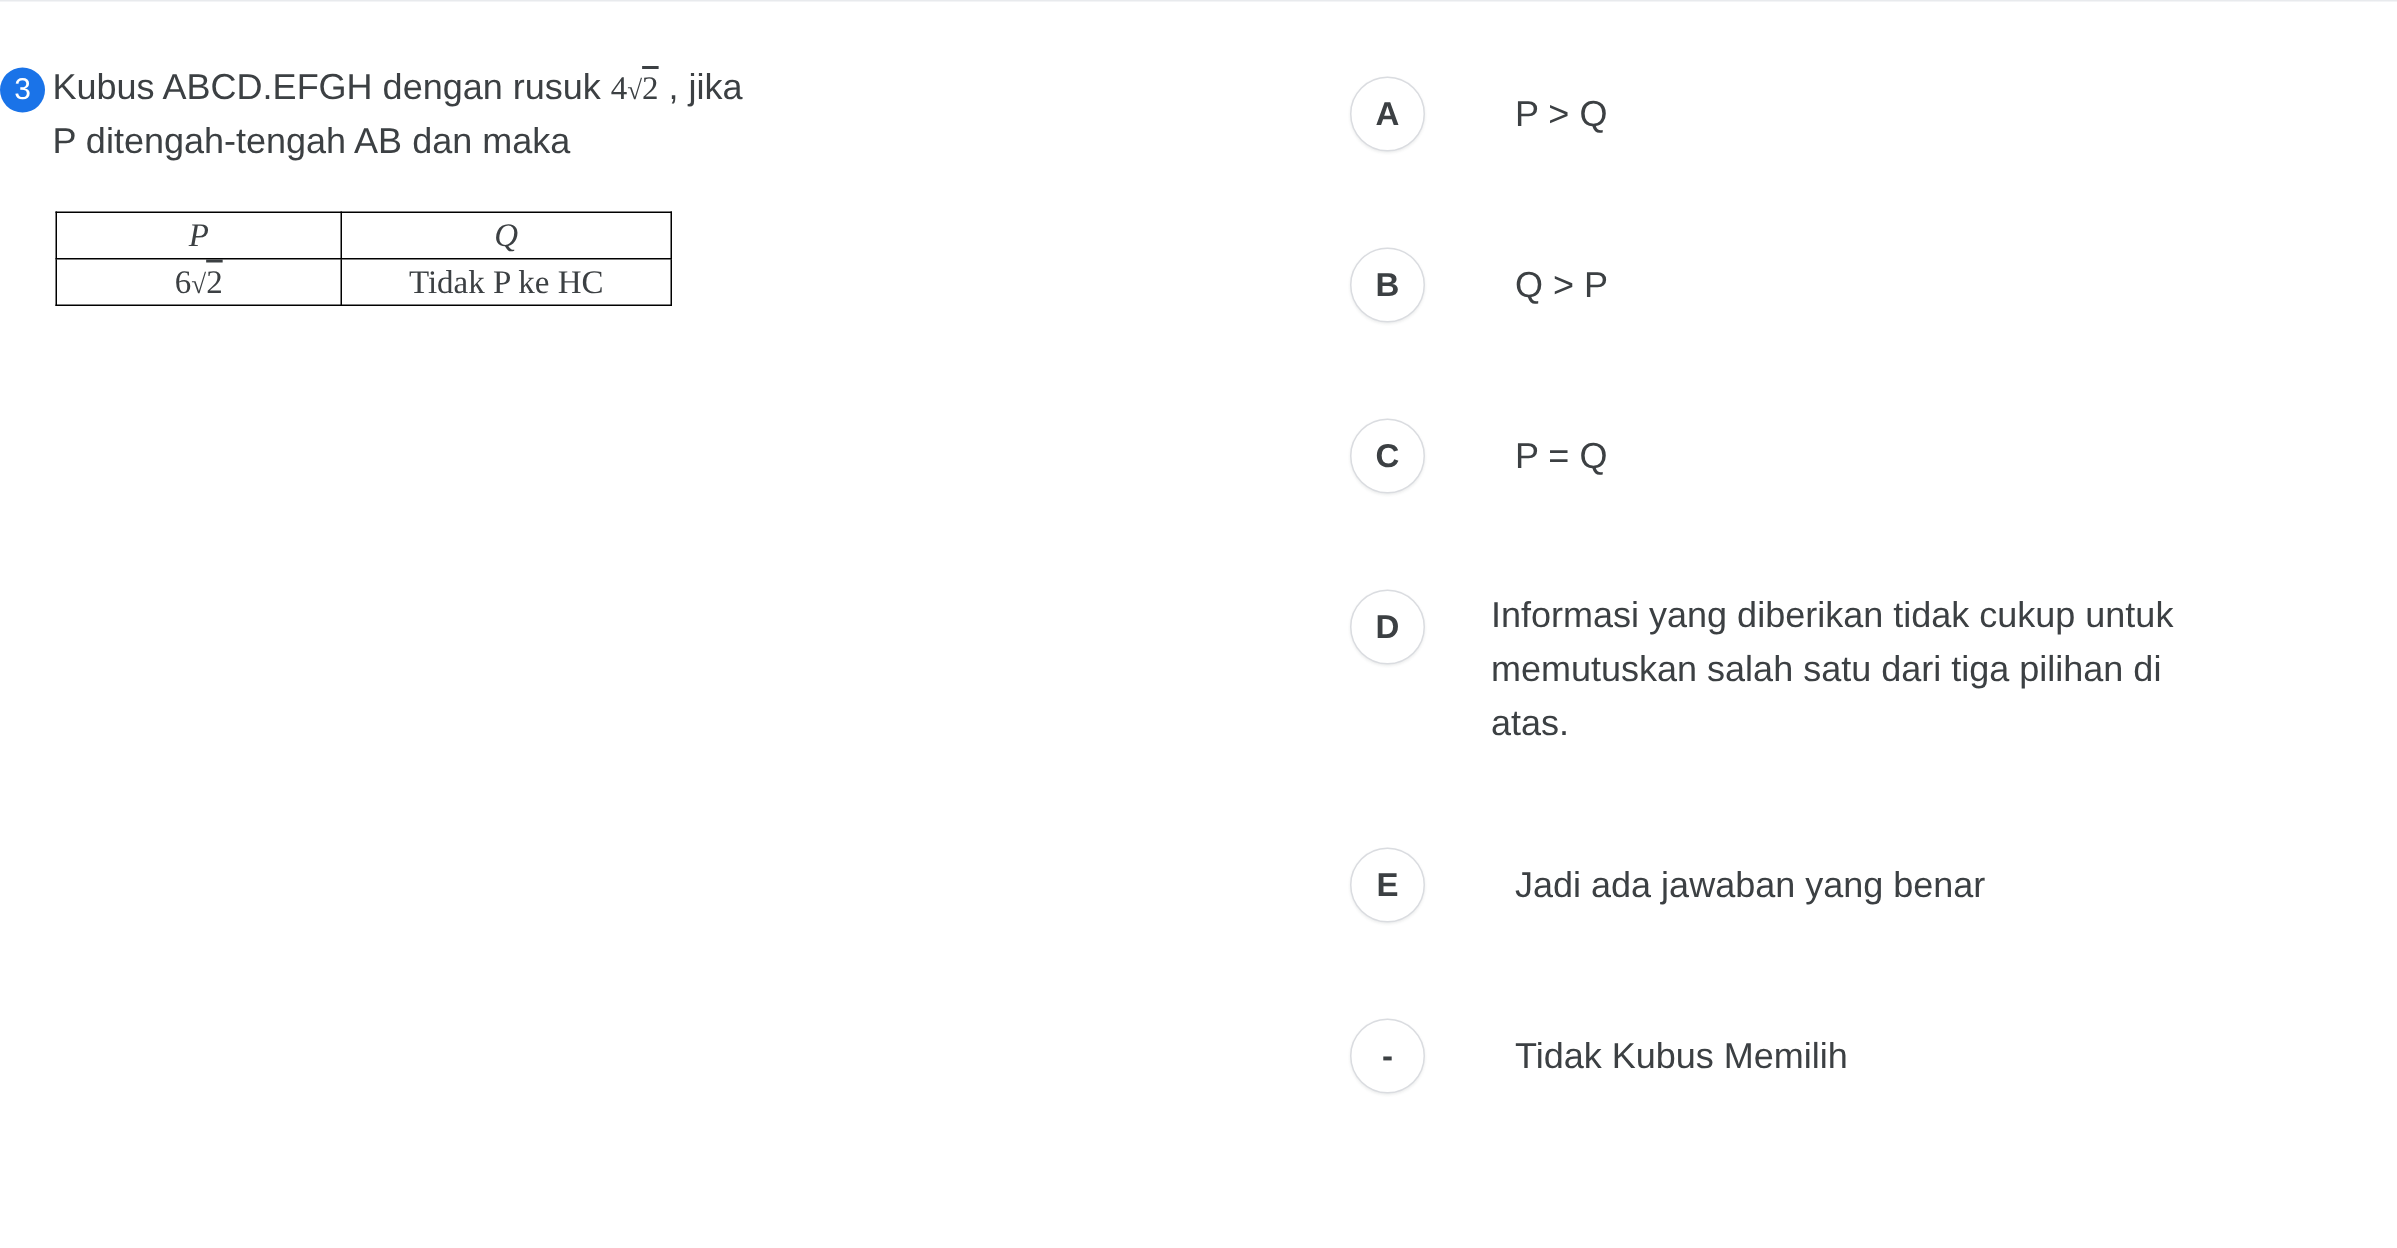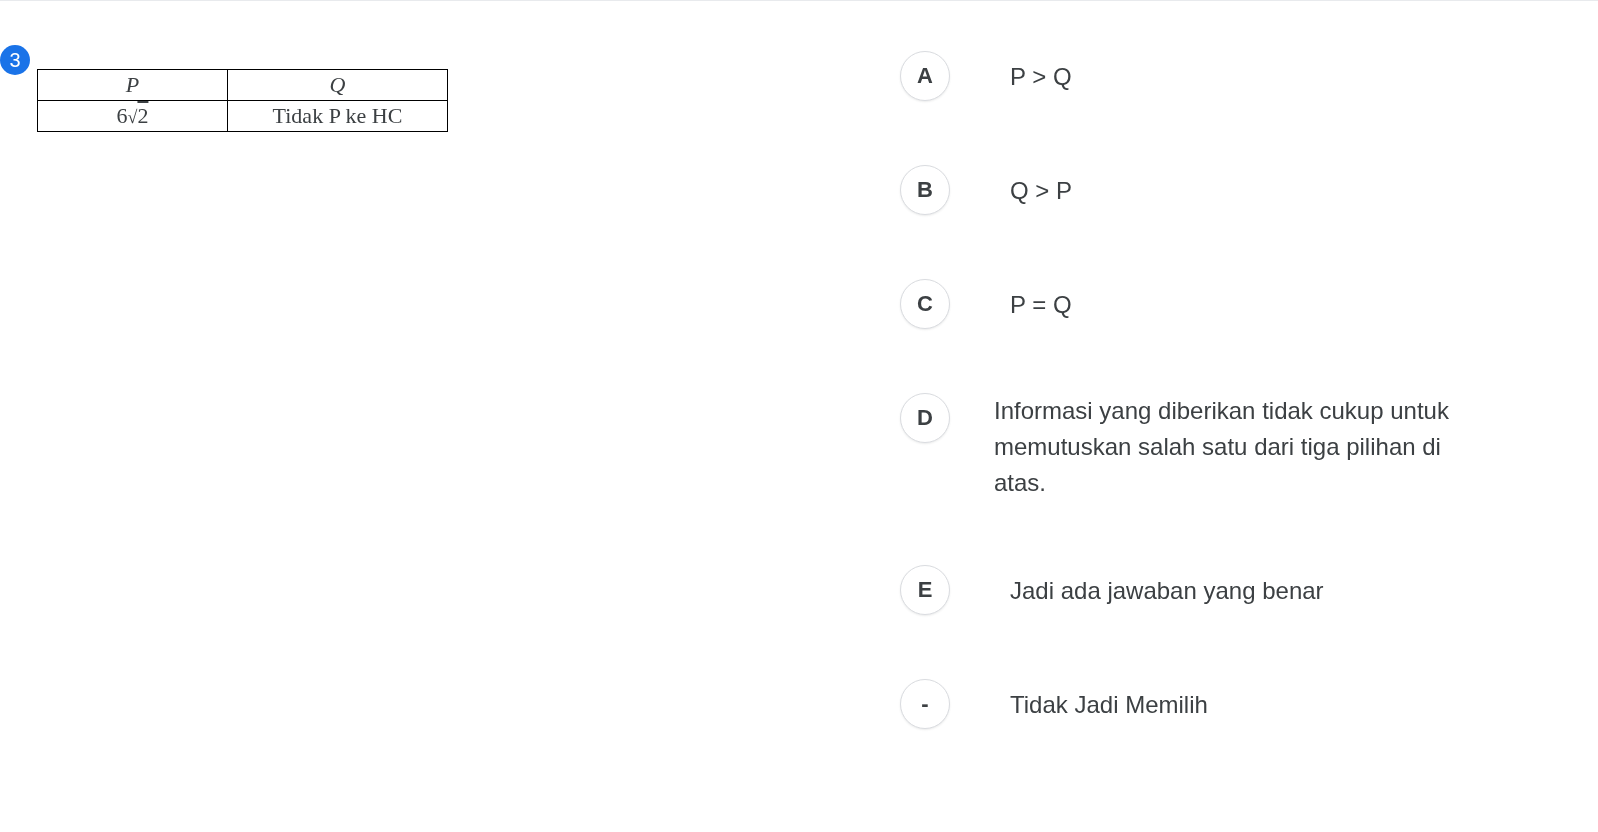--- a/index.html
+++ b/index.html
@@ -111,20 +111,24 @@
       padding-top: 0;
       margin-left: 44px;
     }
   </style>
 </head>
 <body>
 
 <div class="container">
   <div class="left-column">
     <div class="question-number">3</div>
+    <div class="question-text">
+      <span>Kubus ABCD.EFGH dengan rusuk </span><span class="math-inline">4<span style="font-size:18px;">√</span><span style="text-decoration:overline;">2</span></span><span> , jika</span><br>
+      <span>P ditengah-tengah AB dan maka</span>
+    </div>
     <table class="data-table">
       <tbody>
           <tr>
         <th class="col-p">P</th>
         <th class="col-q">Q</th>
       </tr>
       <tr>
         <td class="col-p">6<span style="font-size:18px;">√</span><span style="text-decoration:overline;">2</span></td>
         <td class="col-q">Tidak P ke HC</td>
       </tr>
@@ -148,16 +152,16 @@
     <div class="option-row long">
       <div class="option-circle">D</div>
       <div class="option-text">Informasi yang diberikan tidak cukup untuk memutuskan salah satu dari tiga pilihan di atas.</div>
     </div>
     <div class="option-row">
       <div class="option-circle">E</div>
       <div class="option-text">Jadi ada jawaban yang benar</div>
     </div>
     <div class="option-row">
       <div class="option-circle">-</div>
-      <div class="option-text">Tidak Jadi Memilih</div>
+      <div class="option-text">Tidak Kubus Memilih</div>
     </div>
   </div>
 </div>
 
 </body></html>

